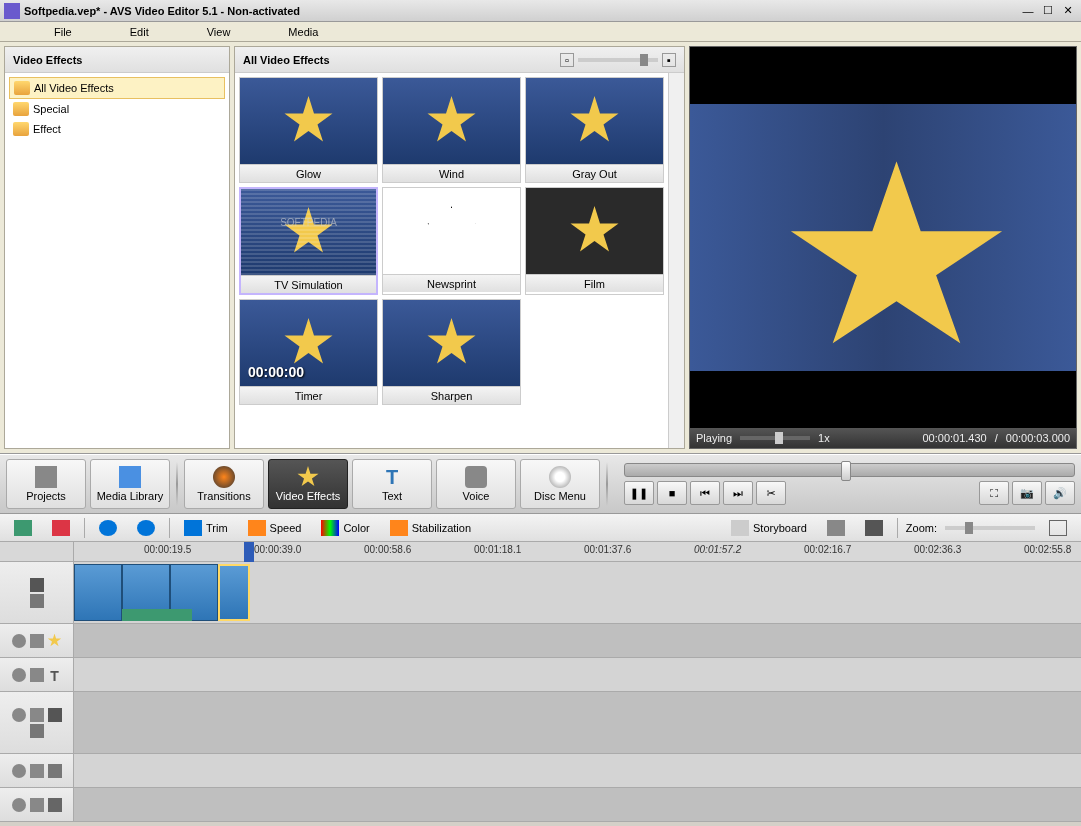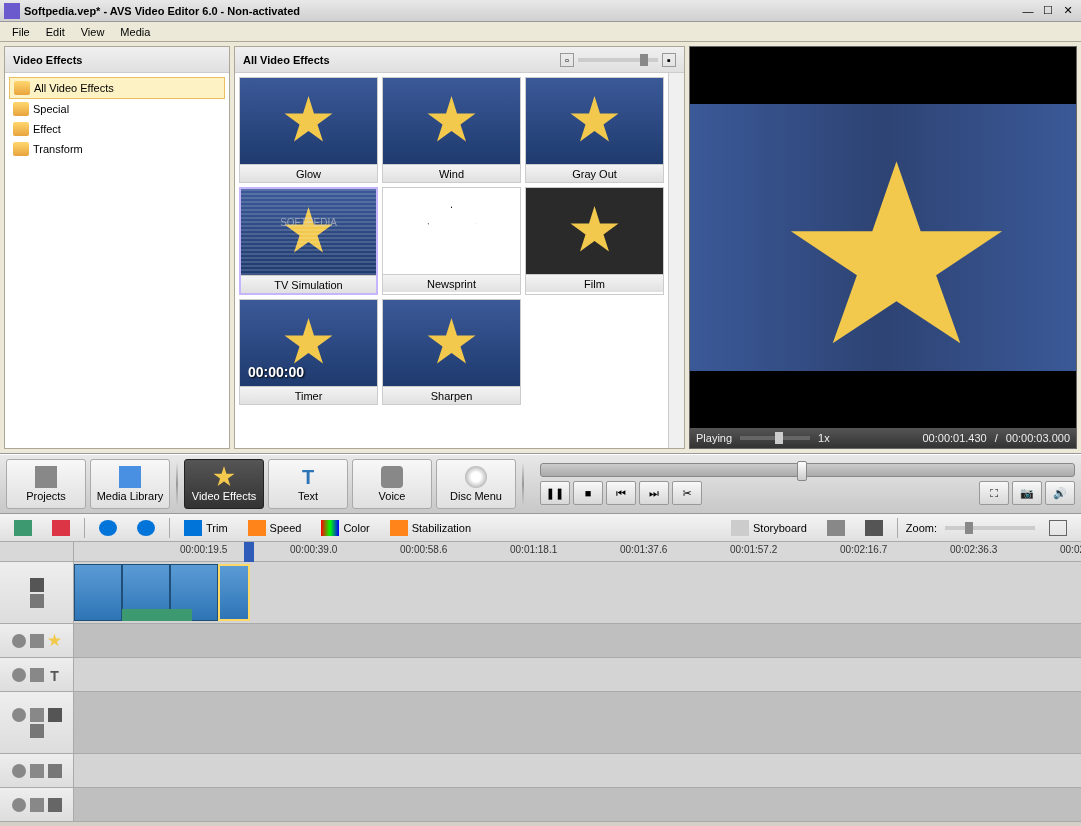--- a/index.html
+++ b/index.html
@@ -3,21 +3,21 @@
 <meta charset="utf-8">
 <style>
 * { margin: 0; padding: 0; box-sizing: border-box; font-family: Tahoma, sans-serif; font-size: 11px; }
 body { background: #d4d0c8; width: 1081px; height: 826px; overflow: hidden; }
 .titlebar { height: 22px; background: linear-gradient(#e8e8e8, #d0d0d0); display: flex; align-items: center; padding: 0 4px; border-bottom: 1px solid #999; }
 .titlebar-icon { width: 16px; height: 16px; background: #6a5acd; margin-right: 4px; }
 .titlebar-text { flex: 1; font-weight: bold; }
 .titlebar-btns { display: flex; gap: 2px; }
 .titlebar-btn { width: 18px; height: 16px; display: flex; align-items: center; justify-content: center; cursor: pointer; }
 .menubar { height: 20px; background: #ece9d8; display: flex; align-items: center; padding: 0 4px; border-bottom: 1px solid #aca899; }
-.menu-item { padding: 2px 8px; cursor: pointer; }
+.menu-item { padding: 2px 8px; cursor: pointer; margin-left: 42px; }
 .top-area { height: 412px; display: flex; background: #ece9d8; border-bottom: 1px solid #999; }
 .left-panel { width: 226px; background: #fff; border: 1px solid #aca899; margin: 4px 0 4px 4px; display: flex; flex-direction: column; }
 .panel-header { height: 26px; background: linear-gradient(#f0f0f0, #e0e0e0); border-bottom: 1px solid #ccc; display: flex; align-items: center; padding: 0 8px; font-weight: bold; }
 .tree { padding: 4px; }
 .tree-item { display: flex; align-items: center; padding: 3px 4px; cursor: pointer; gap: 4px; }
 .tree-item.selected { background: #fdf2c4; border: 1px solid #e8c060; }
 .folder-icon { width: 16px; height: 14px; background: linear-gradient(#ffd76e, #e8a33d); border-radius: 2px; }
 .center-panel { flex: 1; background: #fff; border: 1px solid #aca899; margin: 4px; display: flex; flex-direction: column; }
 .center-header { height: 26px; background: linear-gradient(#f0f0f0, #e0e0e0); border-bottom: 1px solid #ccc; display: flex; align-items: center; padding: 0 8px; font-weight: bold; justify-content: space-between; }
 .zoom-ctrl { display: flex; align-items: center; gap: 4px; }
@@ -61,21 +61,21 @@
 .ic-green { background: #3d9970; }
 .ic-red { background: #dc3545; }
 .ic-blue { background: #0074d9; }
 .ic-orange { background: #ff851b; }
 .tl-sep { width: 1px; height: 20px; background: #aaa; }
 .tl-spacer { flex: 1; }
 .tl-zoom-slider { width: 90px; height: 4px; background: #ccc; position: relative; }
 .ruler { height: 20px; background: #d8d8d8; border-bottom: 1px solid #aaa; display: flex; position: relative; }
 .ruler-lhead { width: 74px; border-right: 1px solid #aaa; }
 .ruler-marks { flex: 1; position: relative; display: flex; }
-.ruler-mark { position: absolute; top: 2px; font-size: 10px; color: #333; margin-left: 36px; }
+.ruler-mark { position: absolute; top: 2px; font-size: 10px; color: #333; }
 .ruler-playhead { position: absolute; top: 0; width: 10px; height: 20px; background: #2e5cb8; }
 .tracks { background: #c8c8c8; }
 .track { display: flex; border-bottom: 1px solid #aaa; }
 .track-head { width: 74px; background: linear-gradient(#eee, #ddd); border-right: 1px solid #aaa; display: flex; flex-direction: column; align-items: center; justify-content: center; gap: 2px; padding: 4px; }
 .track-head-row { display: flex; gap: 4px; align-items: center; }
 .track-body { flex: 1; background: #d4d4d4; position: relative; }
 .track.main { height: 62px; }
 .track.fx { height: 34px; }
 .track.dark .track-body { background: #bfbfbf; }
 .clip { position: absolute; top: 2px; bottom: 2px; background: linear-gradient(#5a9bd5, #2e75b6); border: 1px solid #1f4e79; display: flex; align-items: center; justify-content: center; }
@@ -88,21 +88,21 @@
 .ic-t { color: #555; font-weight: bold; font-size: 14px; text-align: center; }
 .ic-film { background: #555; }
 .ic-spk { background: #777; }
 .ic-wrench { background: #666; }
 </style>
 </head>
 <body>
 
 <div class="titlebar">
   <div class="titlebar-icon"></div>
-  <div class="titlebar-text">Softpedia.vep* - AVS Video Editor 6.0 - Non-activated</div>
+  <div class="titlebar-text">Softpedia.vep* - AVS Video Editor 5.1 - Non-activated</div>
   <div class="titlebar-btns">
     <div class="titlebar-btn">—</div>
     <div class="titlebar-btn">☐</div>
     <div class="titlebar-btn">✕</div>
   </div>
 </div>
 
 <div class="menubar">
   <div class="menu-item">File</div>
   <div class="menu-item">Edit</div>
@@ -119,24 +119,20 @@
           <span>All Video Effects</span>
         </div>
         <div class="tree-item">
           <div class="folder-icon"></div>
           <span>Special</span>
         </div>
         <div class="tree-item">
           <div class="folder-icon"></div>
           <span>Effect</span>
         </div>
-        <div class="tree-item">
-          <div class="folder-icon"></div>
-          <span>Transform</span>
-        </div>
       </div>
   </div>
 
   <div class="center-panel">
     <div class="center-header">
       <span>All Video Effects</span>
       <div class="zoom-ctrl">
         <div class="sq-btn">▫</div>
         <div class="zoom-slider">
             <div class="zoom-handle"></div>
@@ -223,20 +219,24 @@
 <div class="toolbar">
   <div class="tb-btn">
       <div class="tb-icon" style="background:#888"></div>
       <span>Projects</span>
     </div>
   <div class="tb-btn">
       <div class="tb-icon" style="background:#4a90e2"></div>
       <span>Media Library</span>
     </div>
   <div class="tb-sep"></div>
+  <div class="tb-btn">
+      <div class="tb-icon" style="background:radial-gradient(#ff851b,#333);border-radius:50%"></div>
+      <span>Transitions</span>
+    </div>
   <div class="tb-btn active">
       <div class="tb-icon ic-star"></div>
       <span>Video Effects</span>
     </div>
   <div class="tb-btn">
       <div class="tb-icon" style="color:#2e75b6;font-size:20px;font-weight:bold;text-align:center;line-height:22px">T</div>
       <span>Text</span>
     </div>
   <div class="tb-btn">
       <div class="tb-icon" style="background:#888;border-radius:4px"></div>
@@ -320,21 +320,21 @@
 
 <div class="ruler">
   <div class="ruler-lhead"></div>
   <div class="ruler-marks" id="ruler-marks">
     <div class="ruler-playhead" style="left:170px"></div>
   <div class="ruler-mark" style="left: 70px;">00:00:19.5</div>
       <div class="ruler-mark" style="left: 180px;">00:00:39.0</div>
       <div class="ruler-mark" style="left: 290px;">00:00:58.6</div>
       <div class="ruler-mark" style="left: 400px;">00:01:18.1</div>
       <div class="ruler-mark" style="left: 510px;">00:01:37.6</div>
-      <div class="ruler-mark" style="left: 620px;">00:01:57.2</div>
+      <div class="ruler-mark" style="left: 620px; font-style: italic;">00:01:57.2</div>
       <div class="ruler-mark" style="left: 730px;">00:02:16.7</div>
       <div class="ruler-mark" style="left: 840px;">00:02:36.3</div>
       <div class="ruler-mark" style="left: 950px;">00:02:55.8</div>
     </div>
 </div>
 
 <div class="tracks">
   <div class="track main">
     <div class="track-head">
       <div class="tiny-icon ic-film"></div>

